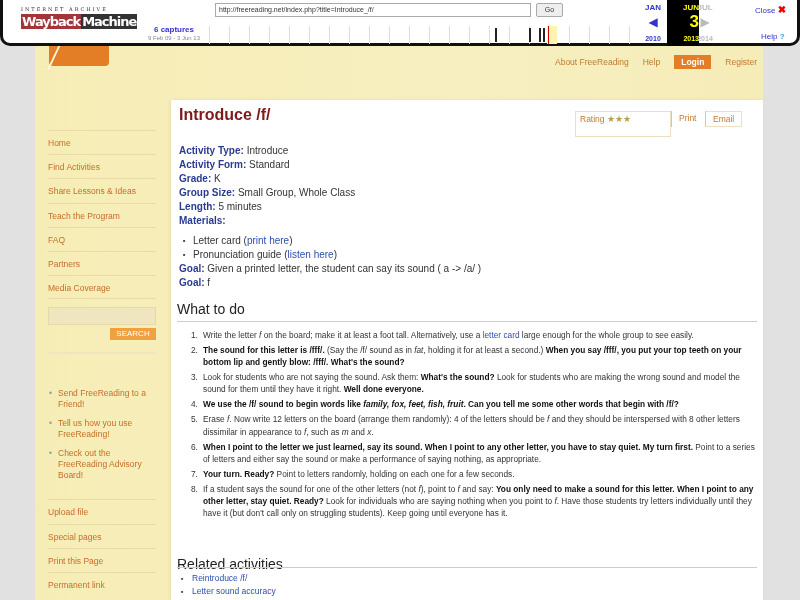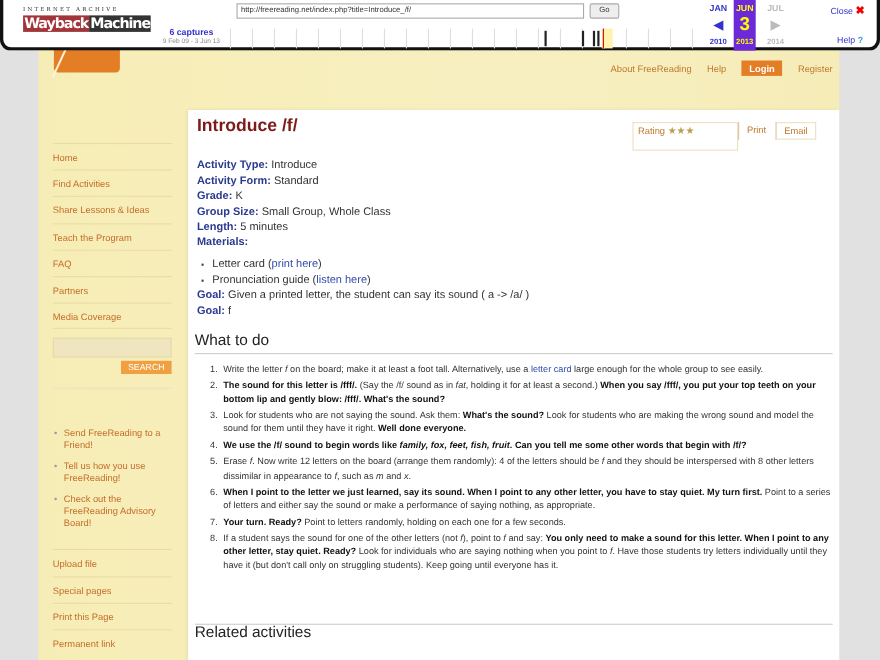--- a/index.html
+++ b/index.html
@@ -22,21 +22,21 @@
   .wb-timeline { position: absolute; left: 206px; top: 20px; width: 424px; height: 24px; }
   .wb-timeline .tick { position: absolute; top: 6px; width: 1px; height: 18px; background: #ddd; }
   .wb-timeline .cap { position: absolute; top: 8px; width: 2px; height: 14px; background: #222; }
   .wb-timeline .hl { position: absolute; top: 6px; width: 10px; height: 18px; background: #fff3b0; }
   .wb-timeline .red { position: absolute; top: 6px; width: 1px; height: 18px; background: #c00; }
   .wb-cal { position: absolute; top: 0; height: 46px; text-align: center; }
   .wb-cal .mon { font-size: 8px; font-weight: bold; margin-top: 3px; }
   .wb-cal .yr { font-size: 7px; font-weight: bold; position: absolute; bottom: 4px; width: 100%; }
   .wb-cal .arrow { font-size: 12px; margin-top: 3px; }
   .cal-prev { left: 636px; width: 28px; color: #3333cc; }
-  .cal-cur { left: 664px; width: 20px; background: #6d28d9; color: #ff0; }
+  .cal-cur { left: 664px; width: 32px; background: #000000; color: #ff0; text-align: right; }
   .cal-cur .day { font-size: 17px; font-weight: bold; margin-top: 0px; color: #ff0; }
   .cal-next { left: 688px; width: 28px; color: #bbb; }
   .wb-close { position: absolute; left: 752px; top: 4px; font-size: 8px; color: #3333cc; }
   .wb-close .x { color: #e00; font-weight: bold; font-size: 10px; }
   .wb-help { position: absolute; left: 758px; top: 32px; font-size: 8px; color: #3333cc; }
   .wb-help .q { color: #3399dd; font-weight: bold; }
 
   
   .page { position: absolute; left: 35px; top: 40px; width: 728px; height: 560px; background: linear-gradient(90deg, #f6edb6 0%, #f7efc0 60%, #f5ecb8 100%); }
   .logo-tab { position: absolute; left: 14px; top: 0; width: 60px; height: 26px; background: #e47e26; border-radius: 0 0 4px 4px; }
@@ -214,16 +214,20 @@
       <li><span class="n">1.</span><span>Write the letter </span><i>f</i><span> on the board; make it at least a foot tall. Alternatively, use a </span><a class="lnk">letter card</a><span> large enough for the whole group to see easily.</span></li>
       <li><span class="n">2.</span><b>The sound for this letter is /fff/.</b><span> (Say the /f/ sound as in </span><i>fat</i><span>, holding it for at least a second.) </span><b>When you say /fff/, you put your top teeth on your bottom lip and gently blow: /fff/. What's the sound?</b></li>
       <li><span class="n">3.</span><span>Look for students who are not saying the sound. Ask them: </span><b>What's the sound?</b><span> Look for students who are making the wrong sound and model the sound for them until they have it right. </span><b>Well done everyone.</b></li>
       <li><span class="n">4.</span><b>We use the /f/ sound to begin words like </b><b><i>family, fox, feet, fish, fruit</i></b><b>. Can you tell me some other words that begin with /f/?</b></li>
       <li><span class="n">5.</span><span>Erase </span><i>f</i><span>. Now write 12 letters on the board (arrange them randomly): 4 of the letters should be </span><i>f</i><span> and they should be interspersed with 8 other letters dissimilar in appearance to </span><i>f</i><span>, such as </span><i>m</i><span> and </span><i>x</i><span>.</span></li>
       <li><span class="n">6.</span><b>When I point to the letter we just learned, say its sound. When I point to any other letter, you have to stay quiet. My turn first.</b><span> Point to a series of letters and either say the sound or make a performance of saying nothing, as appropriate.</span></li>
       <li><span class="n">7.</span><b>Your turn. Ready?</b><span> Point to letters randomly, holding on each one for a few seconds.</span></li>
       <li><span class="n">8.</span><span>If a student says the sound for one of the other letters (not </span><i>f</i><span>), point to </span><i>f</i><span> and say: </span><b>You only need to make a sound for this letter. When I point to any other letter, stay quiet. Ready?</b><span> Look for individuals who are saying nothing when you point to </span><i>f</i><span>. Have those students try letters individually until they have it (but don't call only on struggling students). Keep going until everyone has it.</span></li>
     </ol>
 
-    <div class="h2" style="top:466px">Related activities</div>
+    <div class="h2" style="top:456px">Related activities</div>
     <div class="h2-rule" style="top:467px"></div>
+    <ul class="related">
+      <li><a class="lnk">Reintroduce /f/</a></li>
+      <li><a class="lnk">Letter sound accuracy</a></li>
+    </ul>
   </div>
 </div>
 
 </body></html>

